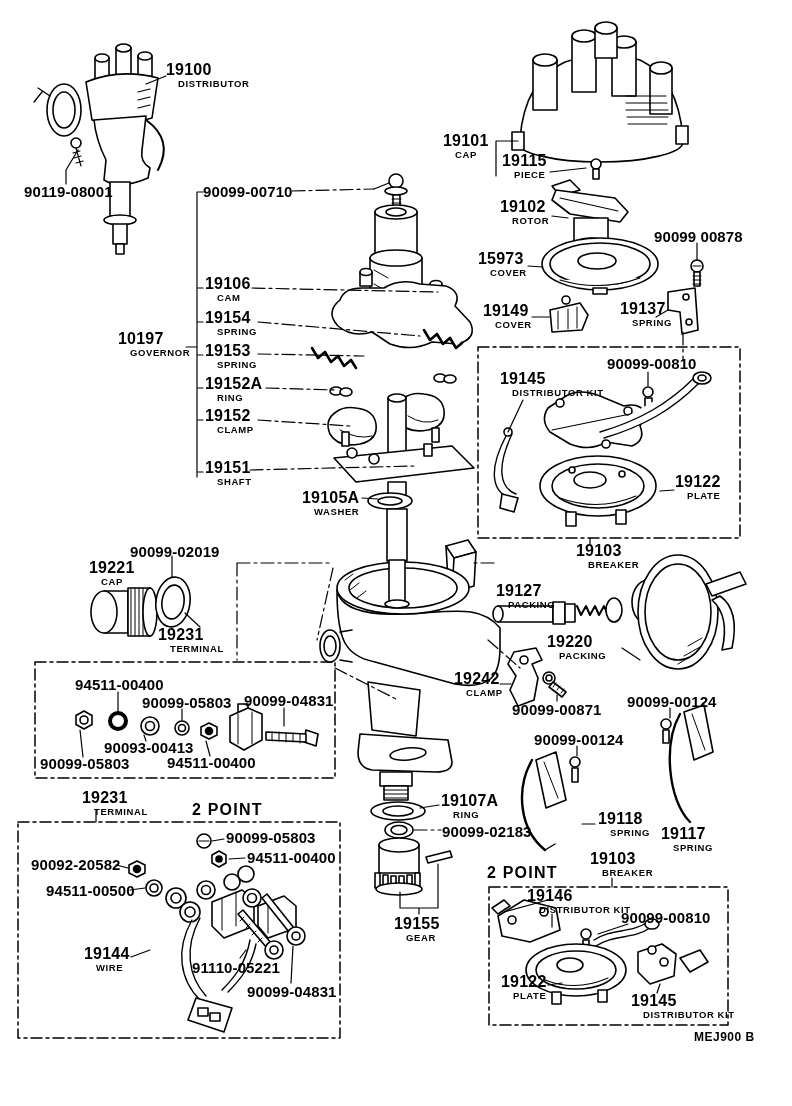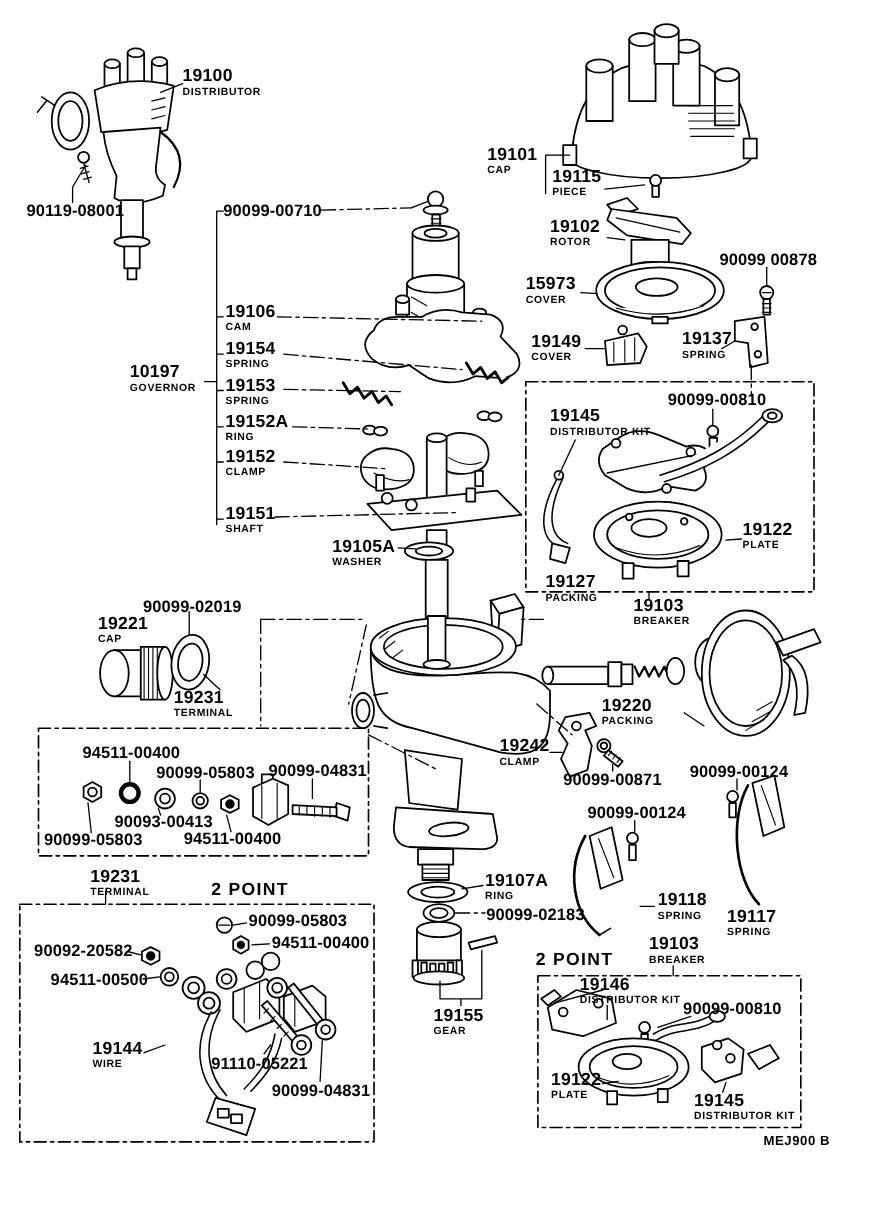--- a/index.html
+++ b/index.html
@@ -1,21 +1,21 @@
 <!DOCTYPE html>
 <html><head>
 <meta charset="utf-8">
 <style>
   html,body{margin:0;padding:0;background:#fff;}
   .stage{position:relative;width:792px;height:1106px;background:#fff;overflow:hidden;}
   .stage svg{position:absolute;left:0;top:0;}
   .lbl{position:absolute;font-family:"Liberation Sans",sans-serif;font-weight:700;color:#000;
        line-height:1.05;white-space:nowrap;}
   .num{font-size:16px;letter-spacing:.2px;}
-  .nm{font-size:9.5px;letter-spacing:.6px;}
+  .nm{font-size:9.5px;letter-spacing:.6px;margin-left:12px;}
   .code{font-size:15px;letter-spacing:.1px;}
   .point{font-size:16px;letter-spacing:1.2px;}
   .figcode{font-size:12px;letter-spacing:.5px;}
 </style>
 </head>
 <body>
 
 <div class="stage">
 
 <svg width="792" height="1106" viewBox="0 0 792 1106" fill="none" stroke="#000" stroke-width="1.6" stroke-linejoin="round" stroke-linecap="round">
@@ -488,21 +488,21 @@
       <div class="nm">DISTRIBUTOR KIT</div>
     </div>
   <div class="lbl" style="left:675px;top:474px">
       <div class="num">19122</div>
       <div class="nm">PLATE</div>
     </div>
   <div class="lbl" style="left:576px;top:543px">
       <div class="num">19103</div>
       <div class="nm">BREAKER</div>
     </div>
-  <div class="lbl" style="left:496px;top:522px">
+  <div class="lbl" style="left:496px;top:583px">
       <div class="num">19127</div>
       <div class="nm">PACKING</div>
     </div>
   <div class="lbl" style="left:130px;top:544px">
       <div class="code">90099-02019</div>
     </div>
   <div class="lbl" style="left:89px;top:560px">
       <div class="num">19221</div>
       <div class="nm">CAP</div>
     </div>

